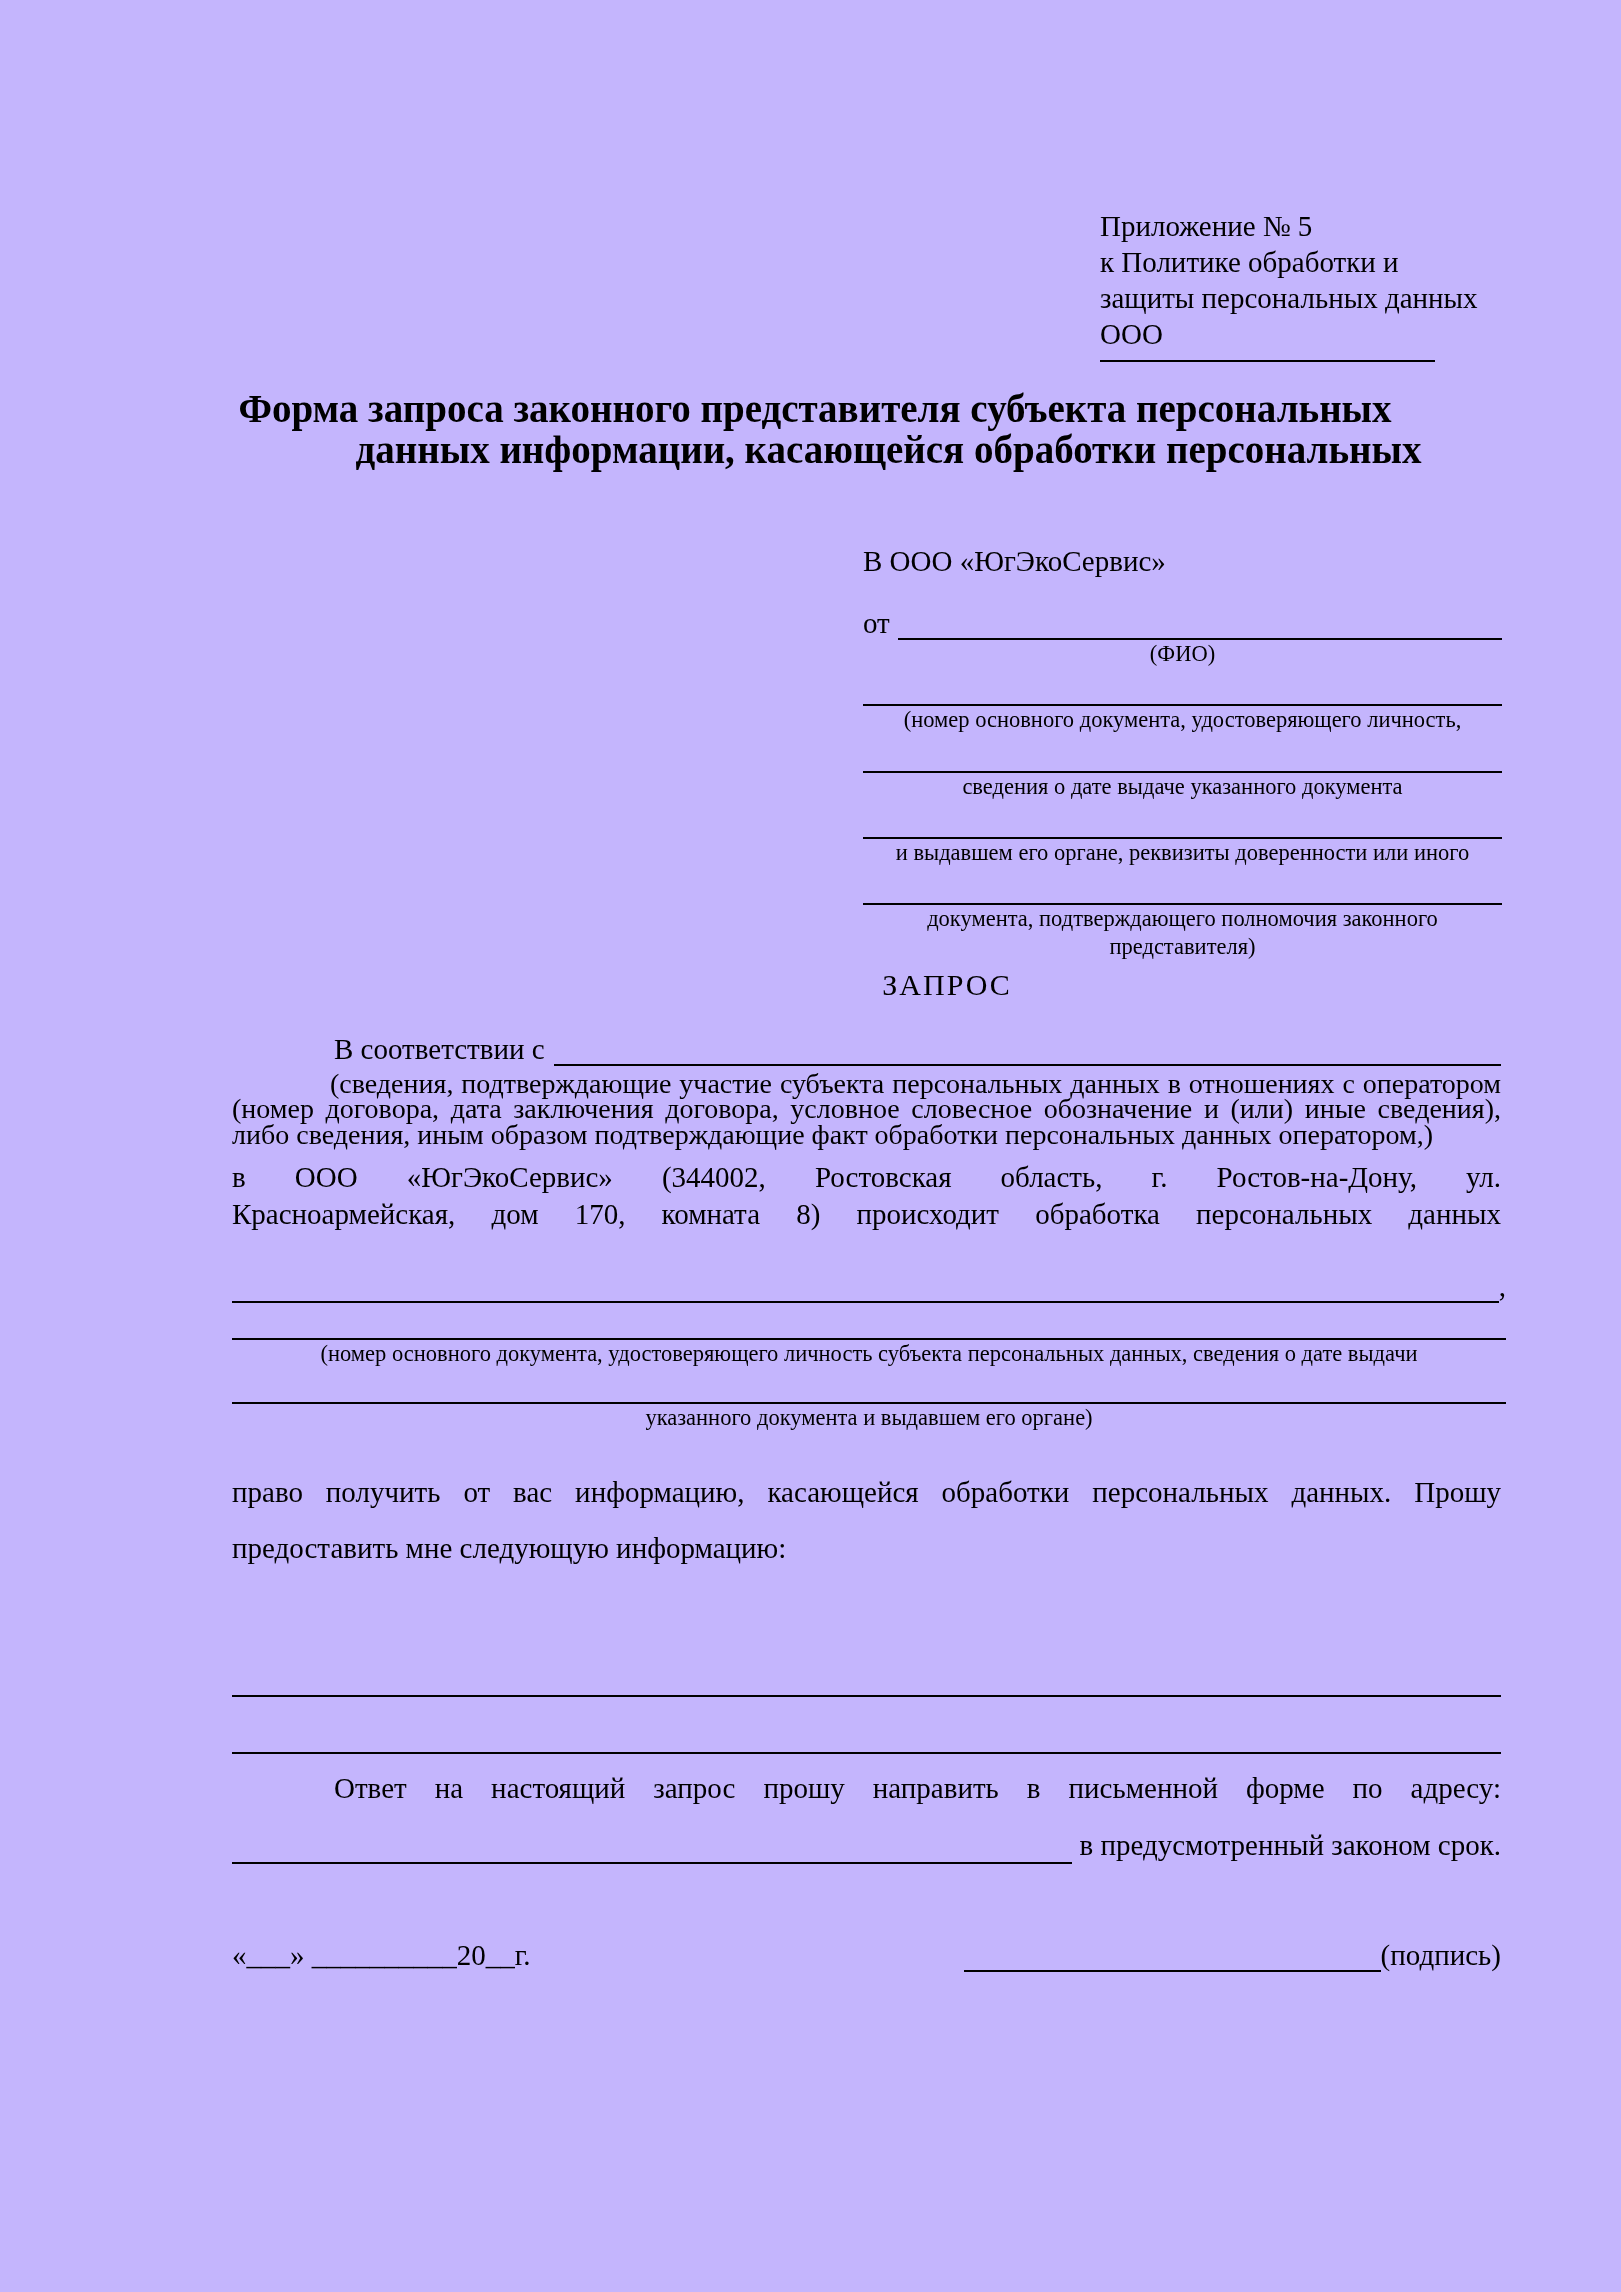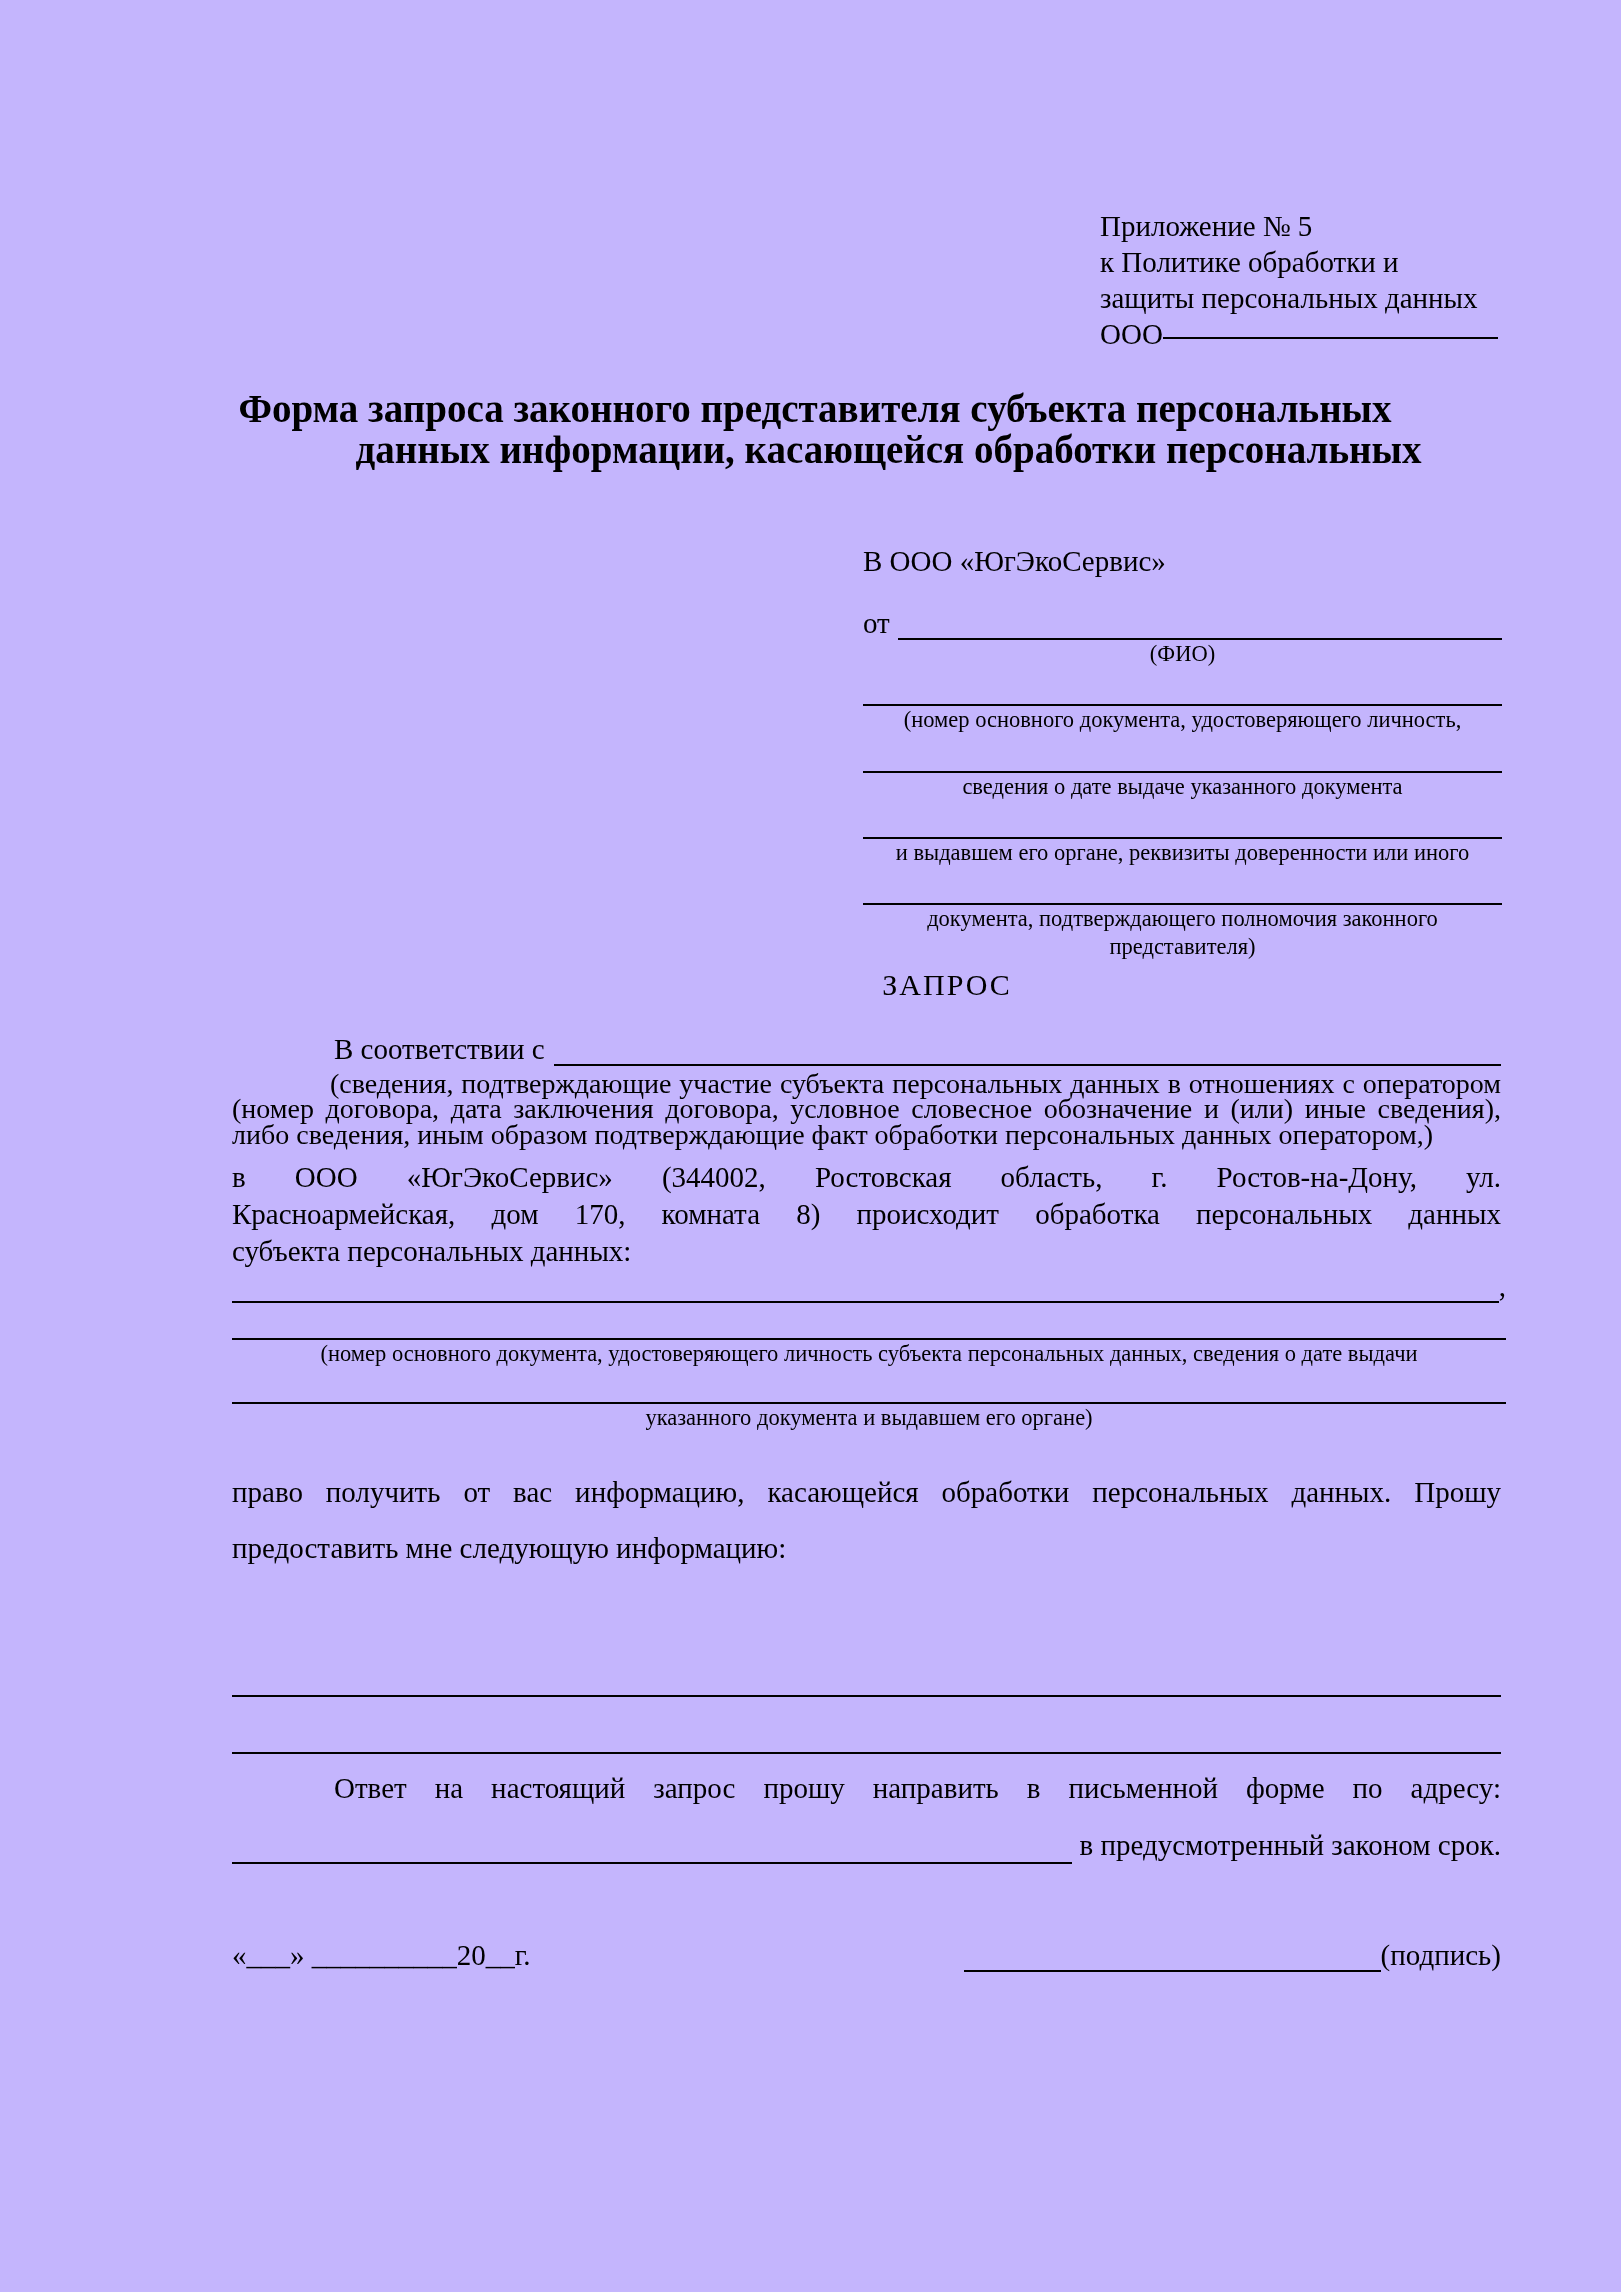--- a/index.html
+++ b/index.html
@@ -12,21 +12,21 @@
     overflow:hidden;
   }
   
   .fillflex{flex:1;border-bottom:2.9px solid #000;height:29px;}
   .linefill{height:40px;border-bottom:2.9px solid #000;}
   .cap{font-size:22.5px;line-height:27.4px;text-align:center;font-family:Liberation Serif, serif;}
   .hr{position:absolute;left:232px;width:1269px;height:0;border-bottom:2.9px solid #000;}
 
   
   .appendix{position:absolute;left:1100px;top:208px;line-height:36px;}
-  .ooo-row{display:flex;align-items:center;}
+  .ooo-row{display:flex;align-items:flex-start;flex-direction:column;}
   .ooo-fill{width:335px;border-bottom:2px solid #000;height:7.8px;}
 
   
   .title{position:absolute;left:183px;top:388px;width:1264px;
          text-align:center;font-weight:bold;font-size:39px;line-height:41px;}
   .title-line2{padding-left:147px;}
 
   
   .addr{position:absolute;left:863px;top:545px;width:639px;}
   .from-row{display:flex;align-items:flex-end;margin-top:15.7px;height:46px;}
@@ -111,21 +111,20 @@
     <div class="accord-row">
       <span class="accord-lead">В соответствии с</span>
       <span class="fillflex"></span>
     </div>
     <div class="fineprint">(сведения, подтверждающие участие субъекта персональных данных в отношениях с оператором (номер договора, дата заключения договора, условное словесное обозначение и (или) иные сведения), либо сведения, иным образом подтверждающие факт обработки персональных данных оператором,)</div>
   </div>
 
   <div class="proc">
     <div class="jline">в ООО «ЮгЭкоСервис» (344002, Ростовская область, г. Ростов-на-Дону, ул.</div>
     <div class="jline">Красноармейская, дом 170, комната 8) происходит обработка персональных данных</div>
-    <div>субъекта персональных данных:</div>
   </div>
 
   <div class="subject">
     <div class="comma-row">
       <span class="fillflex"></span>
       <span>,</span>
     </div>
     <div class="linefill"></div>
     <div class="cap">(номер основного документа, удостоверяющего личность субъекта персональных данных, сведения о дате выдачи</div>
     <div class="linefill"></div>

